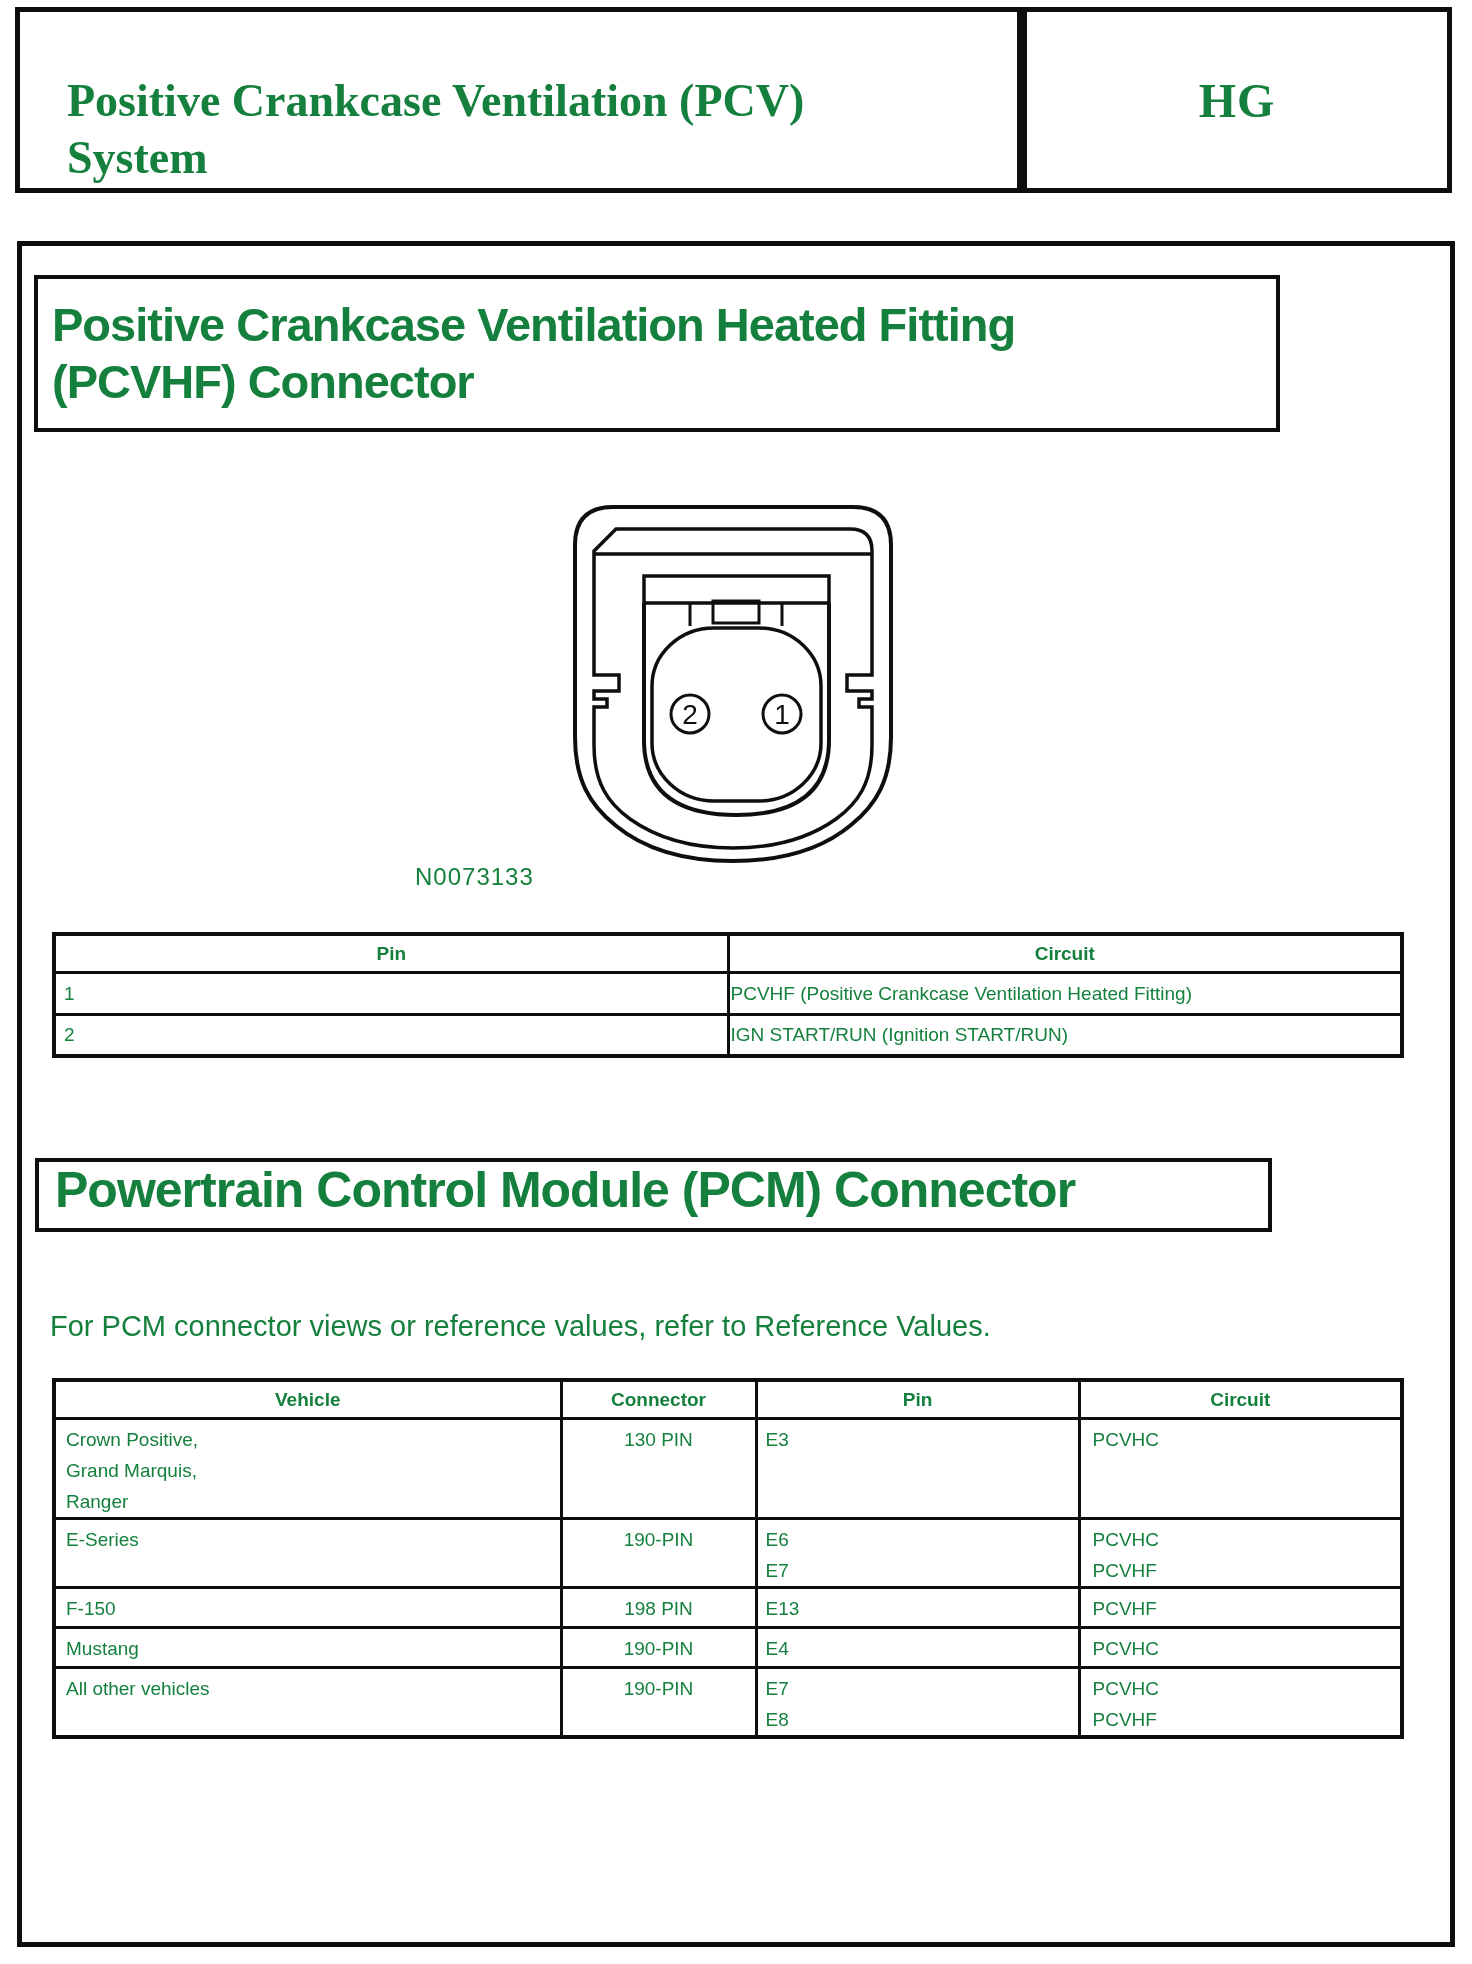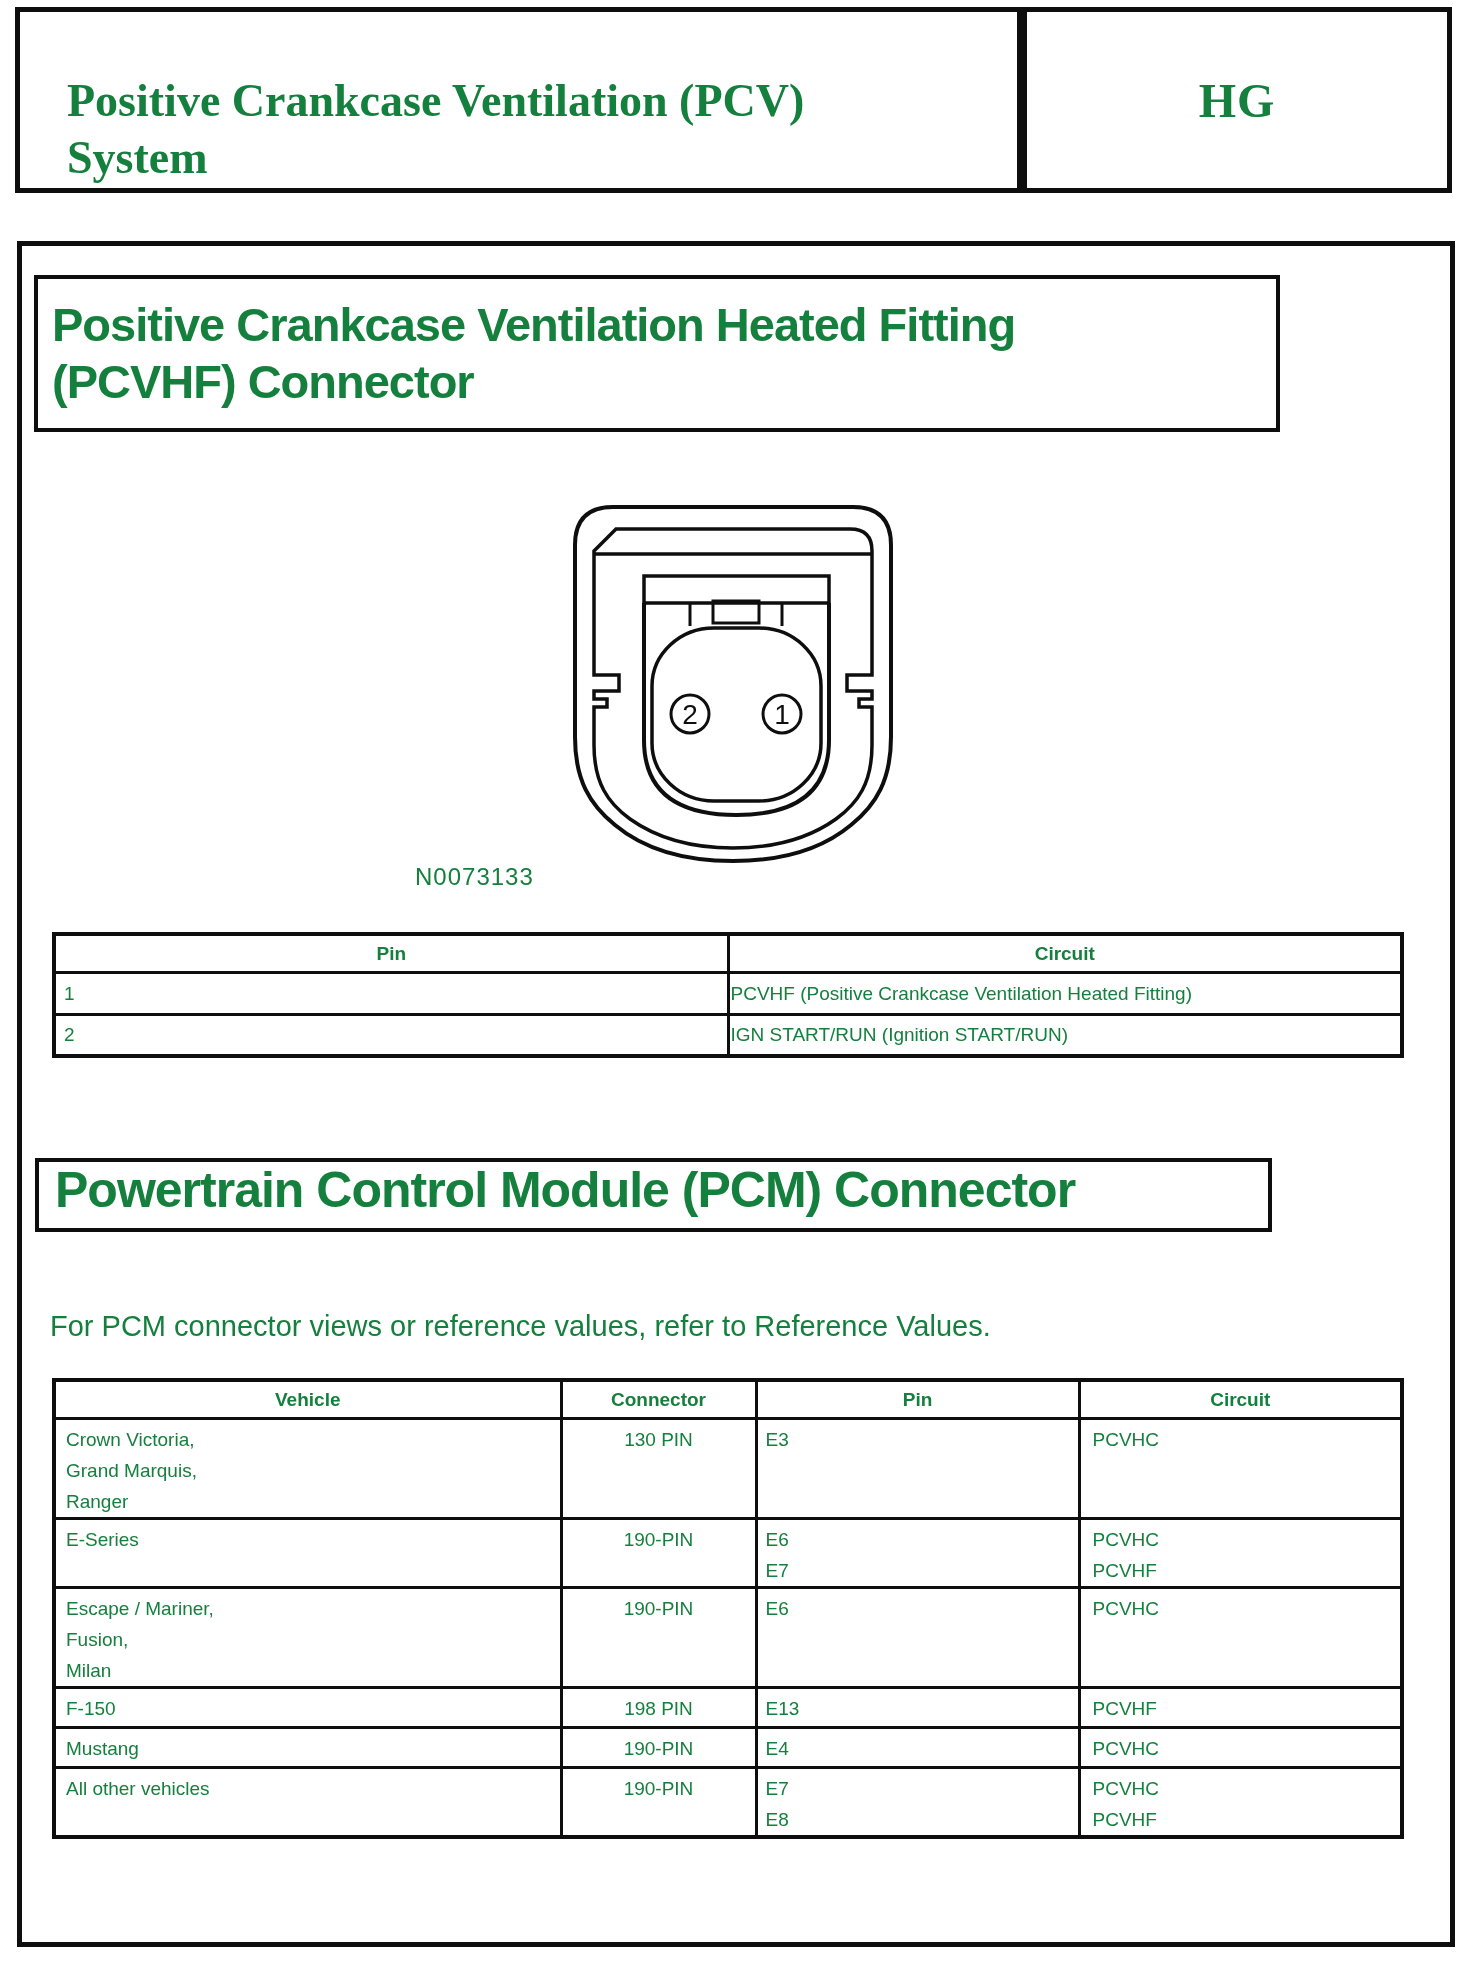--- a/index.html
+++ b/index.html
@@ -141,21 +141,21 @@
       <tbody>
           <tr class="hdr">
         <th>Vehicle</th>
         <th>Connector</th>
         <th>Pin</th>
         <th>Circuit</th>
       </tr>
 
       <tr class="r1">
         <td class="c-vehicle">
-          <div>Crown Victoria,</div>
+          <div>Crown Positive,</div>
           <div>Grand Marquis,</div>
           <div>Ranger</div>
         </td>
         <td class="c-connector">130 PIN</td>
         <td class="c-pin">
           <div>E3</div>
         </td>
         <td class="c-circuit">
           <div>PCVHC</div>
         </td>
@@ -169,34 +169,20 @@
         <td class="c-pin">
           <div>E6</div>
           <div>E7</div>
         </td>
         <td class="c-circuit">
           <div>PCVHC</div>
           <div>PCVHF</div>
         </td>
       </tr>
 
-      <tr class="r3">
-        <td class="c-vehicle">
-          <div>Escape / Mariner,</div>
-          <div>Fusion,</div>
-          <div>Milan</div>
-        </td>
-        <td class="c-connector">190-PIN</td>
-        <td class="c-pin">
-          <div>E6</div>
-        </td>
-        <td class="c-circuit">
-          <div>PCVHC</div>
-        </td>
-      </tr>
 
       <tr class="r4">
         <td class="c-vehicle">
           <div>F-150</div>
         </td>
         <td class="c-connector">198 PIN</td>
         <td class="c-pin">
           <div>E13</div>
         </td>
         <td class="c-circuit">

